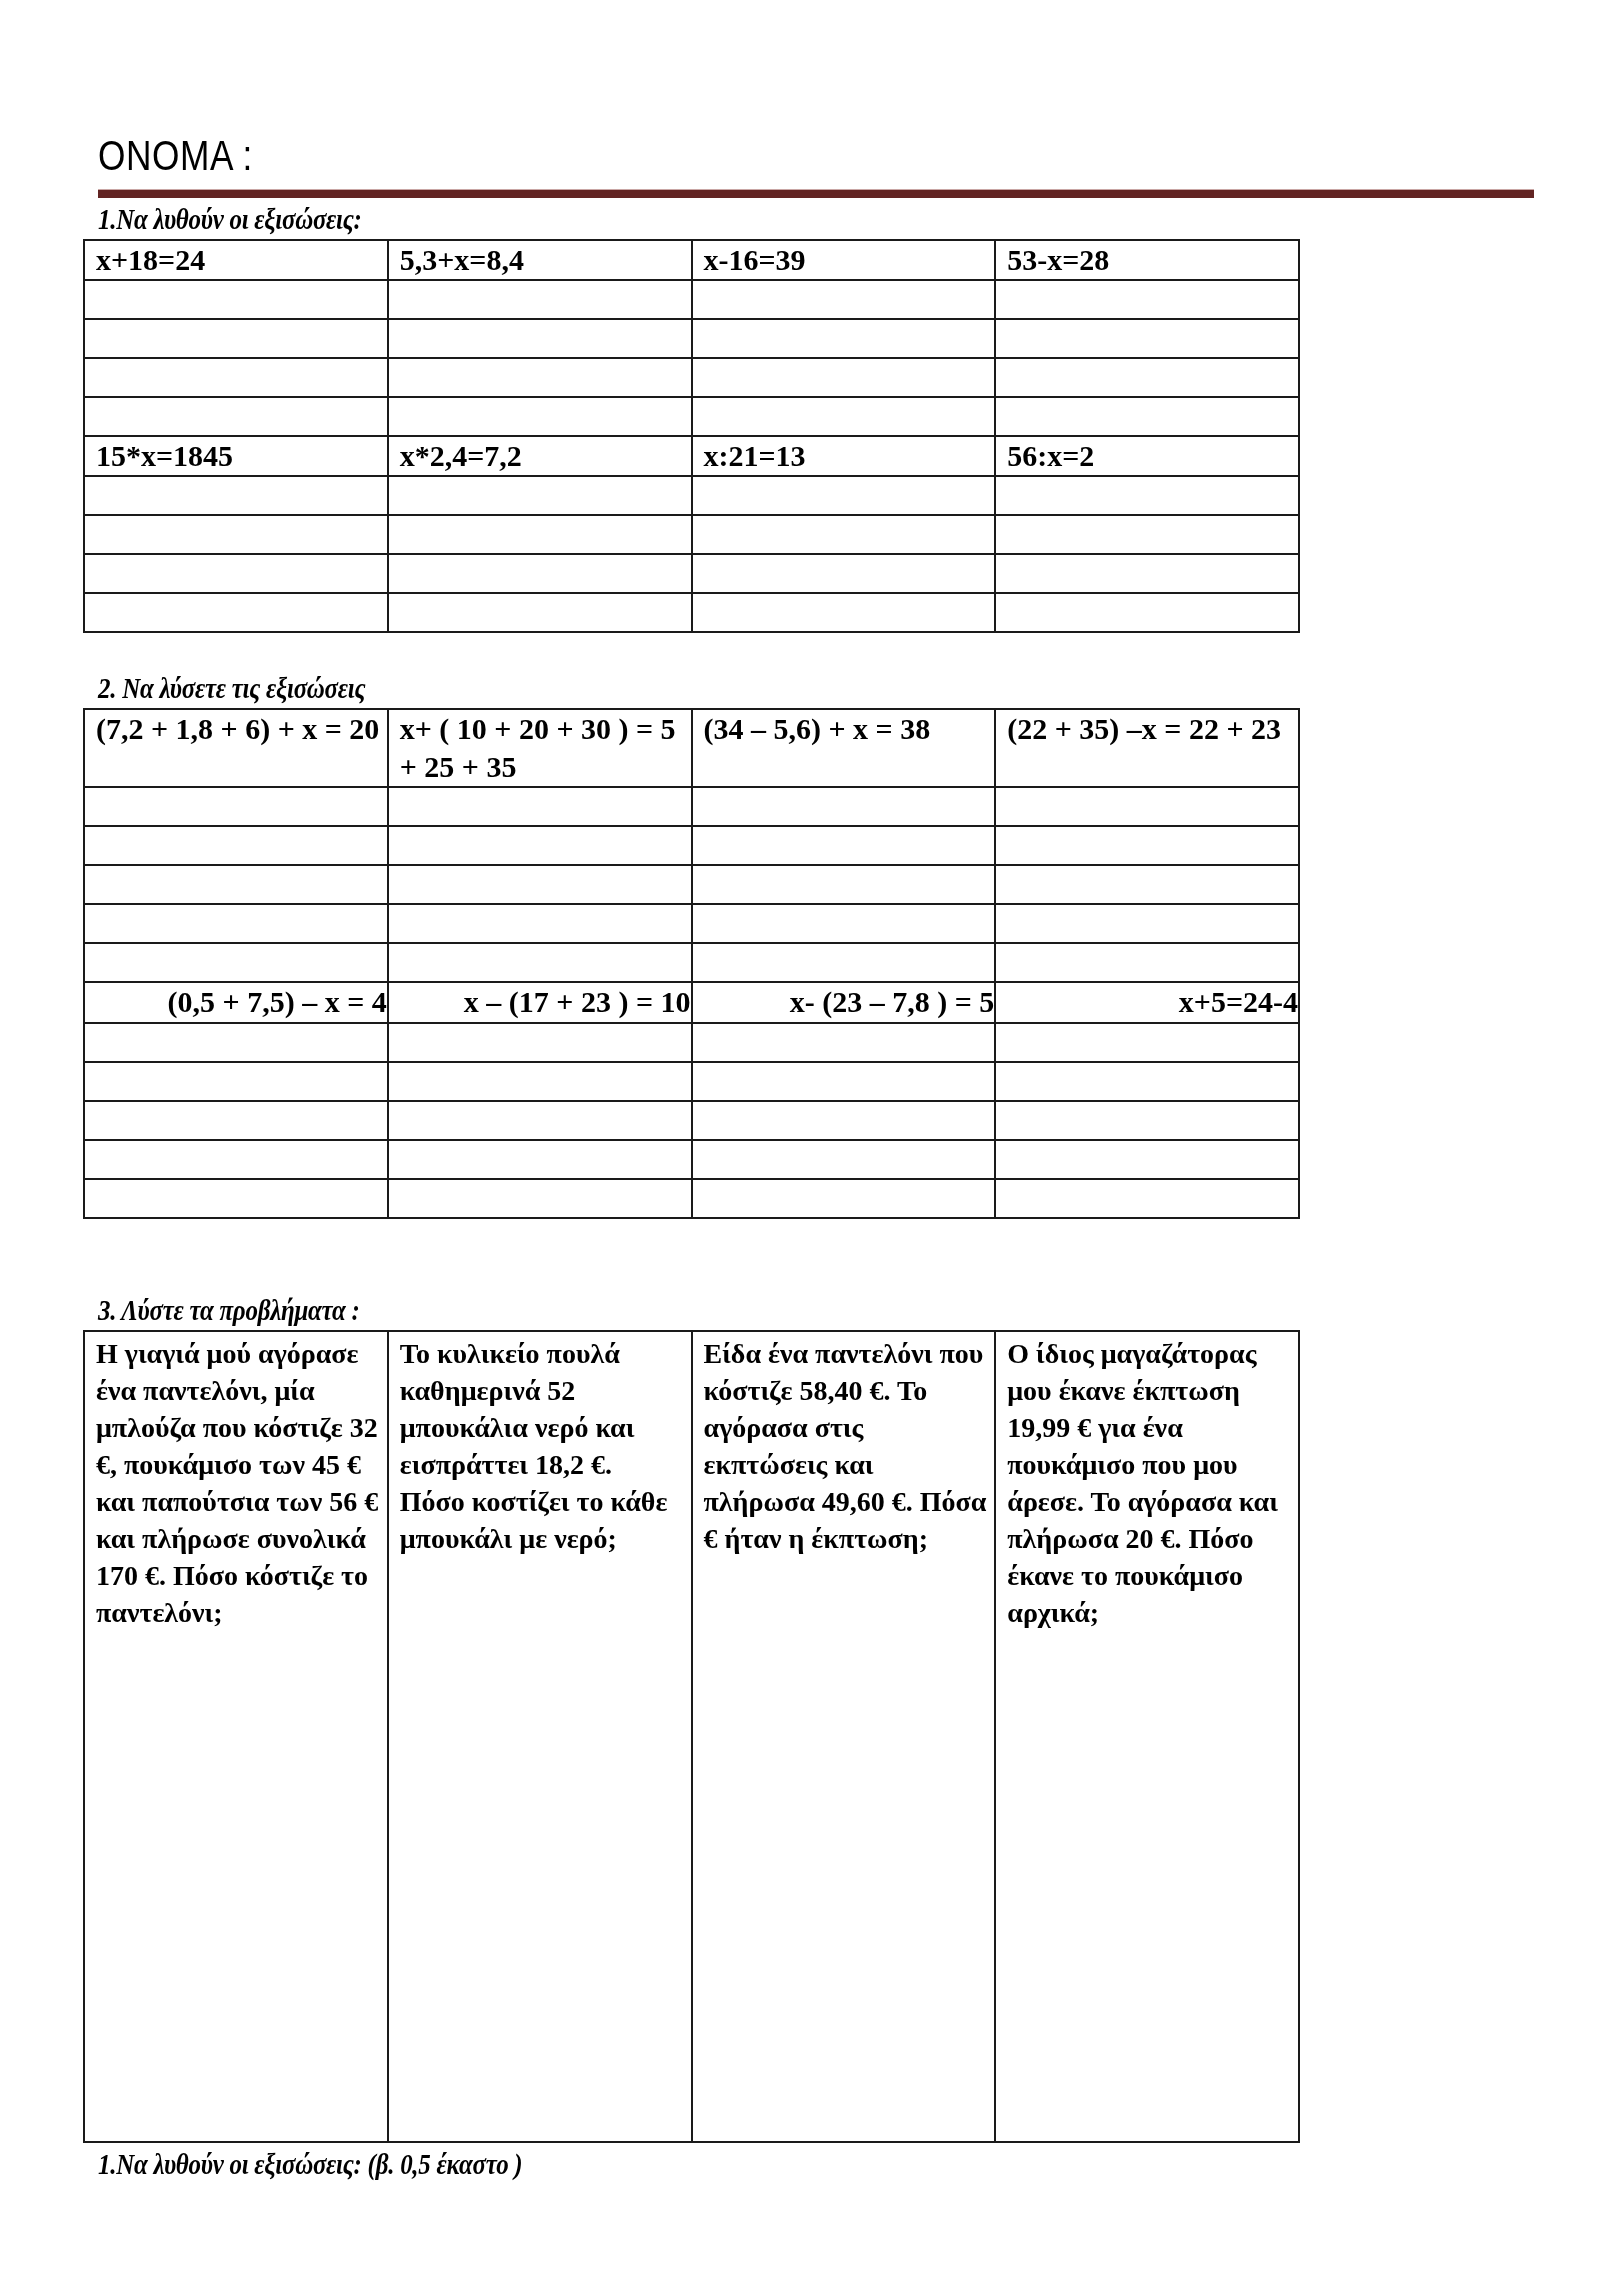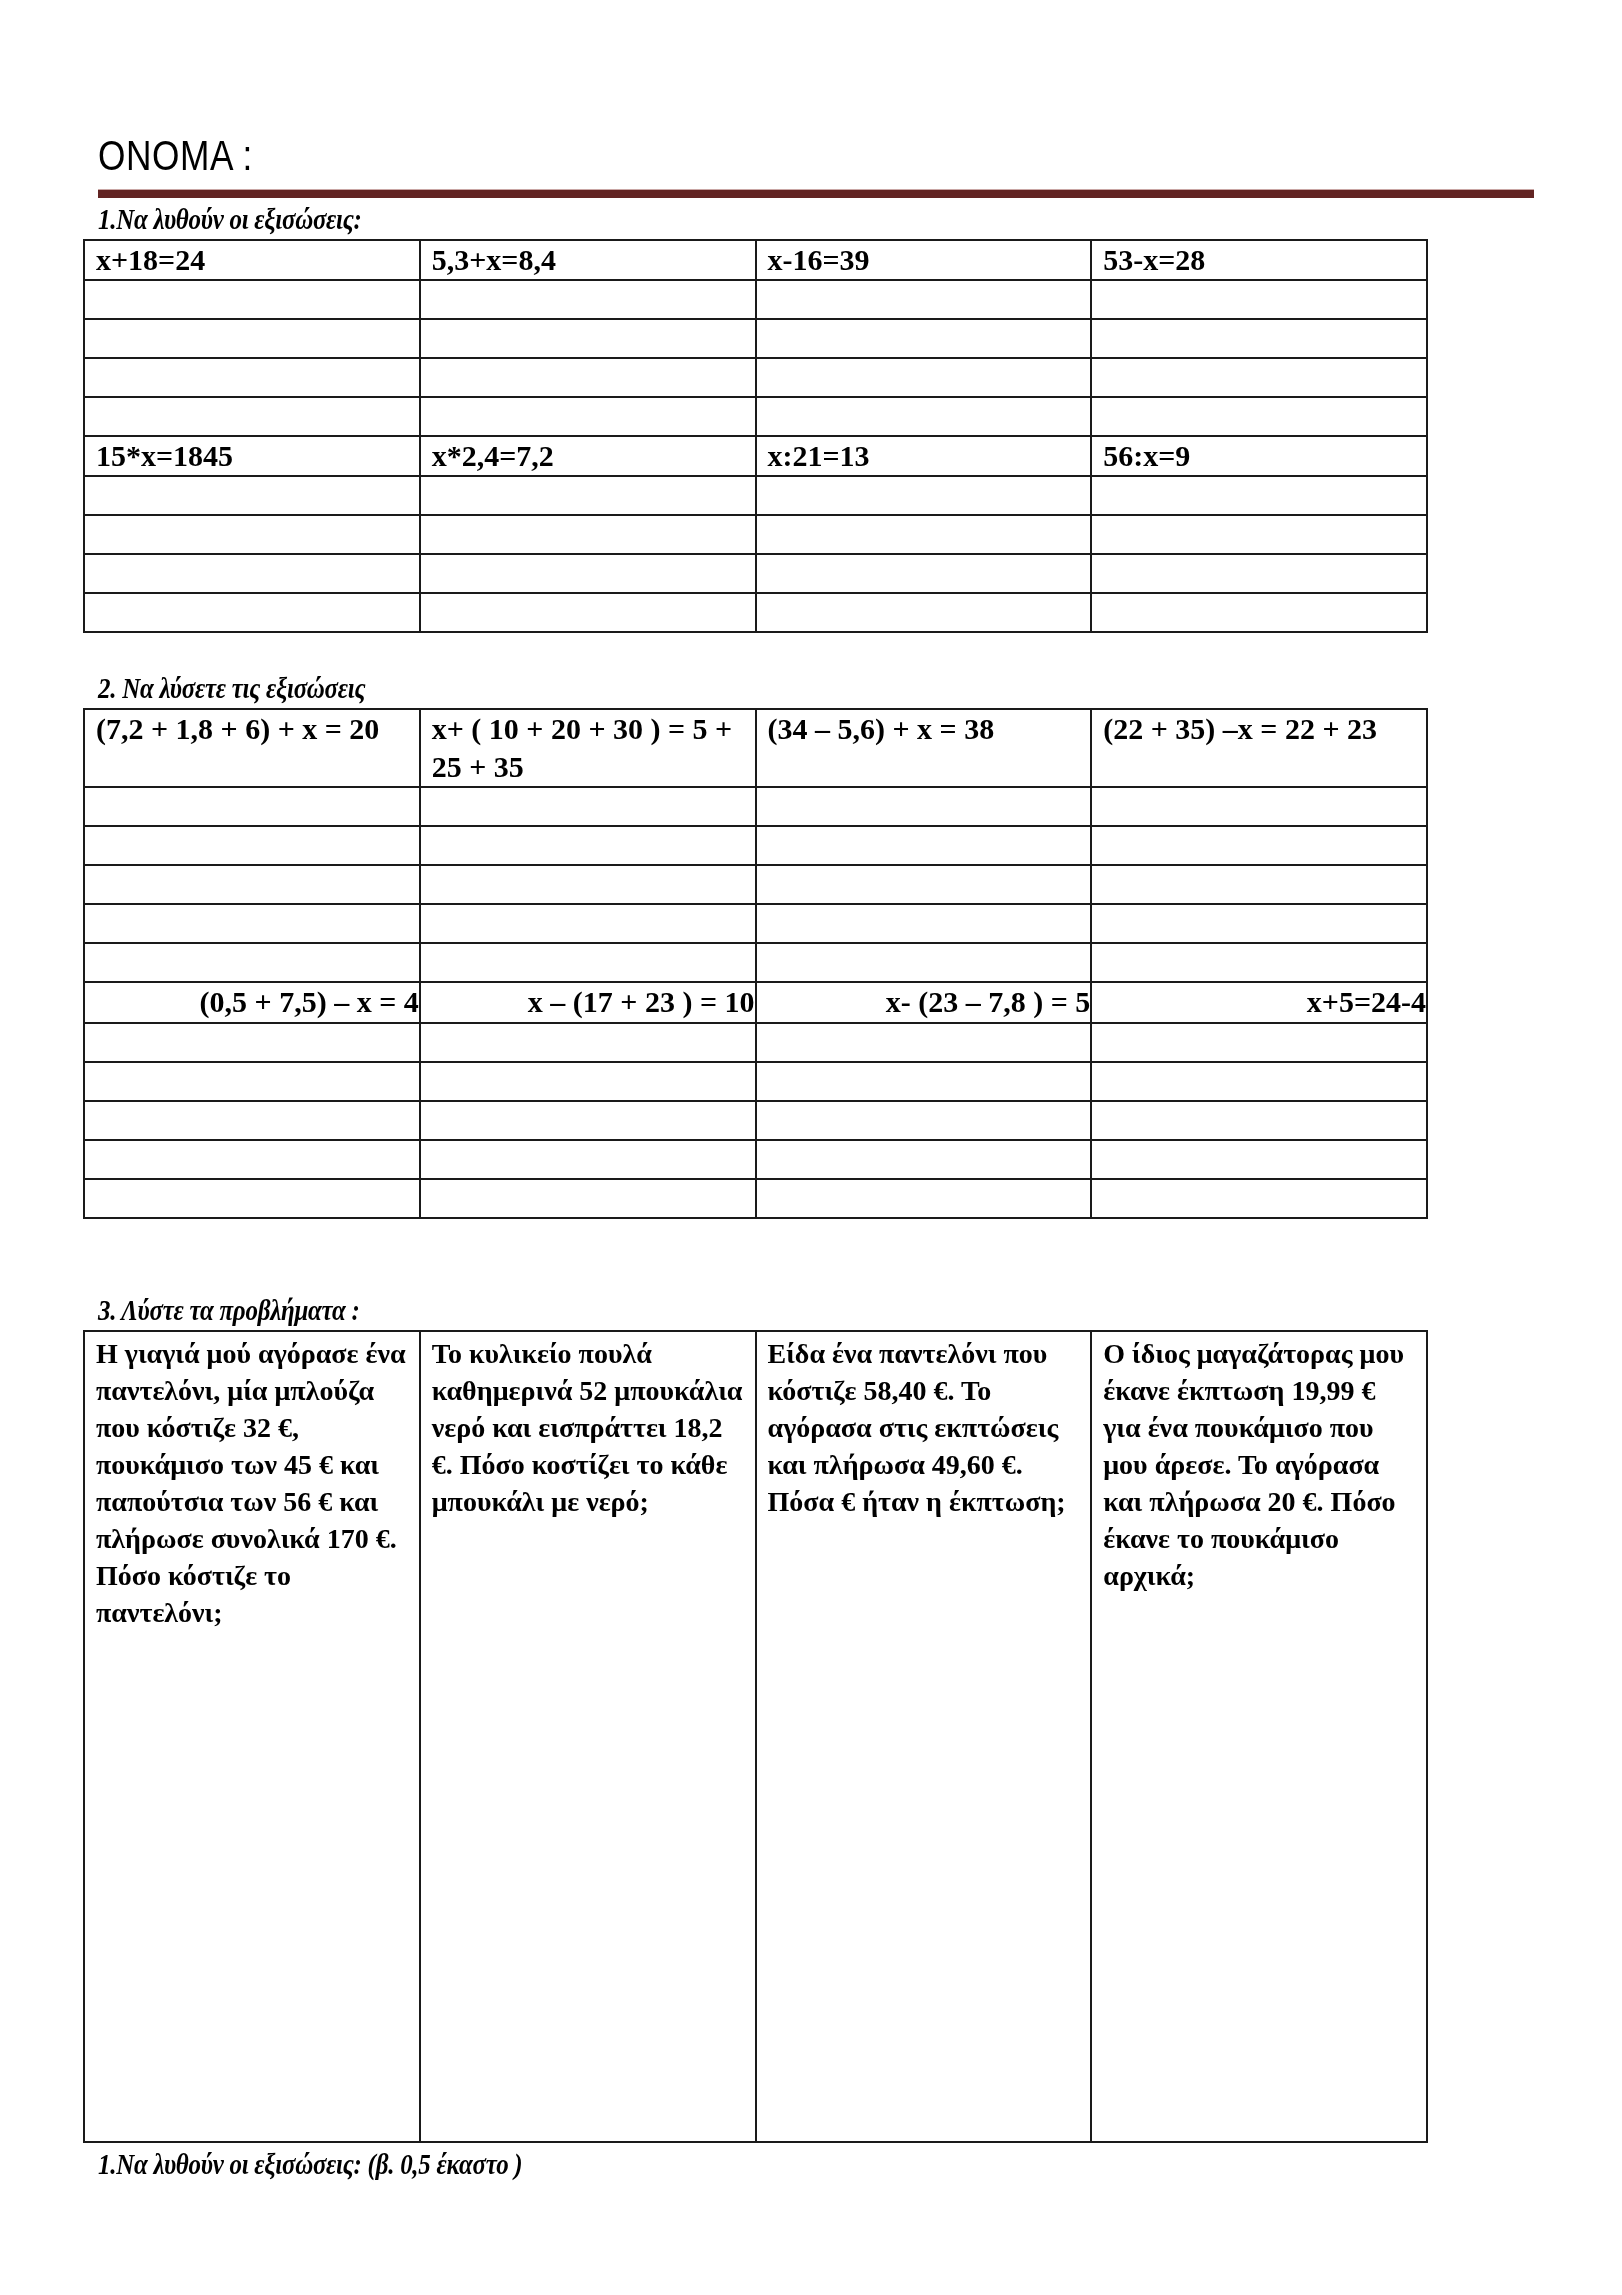--- a/index.html
+++ b/index.html
@@ -1,20 +1,20 @@
 <!DOCTYPE html>
 <html style="font-size:10.5px"><head>
   <meta charset="utf-8">
   <style>
     html, body { margin: 0; padding: 0; background: #ffffff; }
     body { width: 1623px; height: 2295px; position: relative; overflow: hidden; font-family: "Liberation Serif", serif; color: #000; }
     .name-title { position: absolute; left: 98px; top: 134px; font-family: "Liberation Sans", sans-serif; font-size: 43px; letter-spacing: 0.7px; transform: scaleX(0.82); transform-origin: left top; line-height: 1; font-weight: normal; }
     .rule { position: absolute; left: 98px; top: 189px; width: 1436px; height: 8.5px; background: #622423; border-top: 1.3px solid #c9a6a4; box-sizing: border-box; }
     .section-heading { position: absolute; left: 98px; font-family: "Liberation Serif", serif; font-style: italic; font-weight: bold; font-size: 29px; line-height: 1; transform: scaleX(0.86); transform-origin: left top; letter-spacing: -0.3px; }
-    table.grid { position: absolute; left: 83px; width: 1345px; border-collapse: collapse; table-layout: fixed; }
+    table.grid { position: absolute; left: 83px; width: 1217px; border-collapse: collapse; table-layout: fixed; }
     table.grid td { border: 2px solid #1a1a1a; vertical-align: top; padding: 0 0 0 11px; box-sizing: border-box; }
     table.grid td.eq { font-family: "Liberation Serif", serif; font-weight: bold; font-size: 30px; line-height: 38px; padding-top: 0px; }
     table.grid tr.blank td { height: 39px; }
     .problem { font-family: "Liberation Serif", serif; font-weight: bold; font-size: 28px; line-height: 37px; padding: 2.6px 6.5px 0 11px !important; }
     #t1 { top: 239px; }
     #t1 tr.eqrow td { height: 39px; }
     #t2 { top: 708px; }
     #t2 tr.eqrow-tall td { height: 77px; }
     #t2 tr.eqrow td { height: 41px; text-align: right; }
     #t2 tr.blank td { height: 39px; }
@@ -57,21 +57,21 @@
     <tr class="blank">
         <td></td>
         <td></td>
         <td></td>
         <td></td>
       </tr>
     <tr class="eqrow">
       <td class="eq">15*x=1845</td>
       <td class="eq">x*2,4=7,2</td>
       <td class="eq">x:21=13</td>
-      <td class="eq">56:x=9</td>
+      <td class="eq">56:x=2</td>
     </tr>
     <tr class="blank">
         <td></td>
         <td></td>
         <td></td>
         <td></td>
       </tr>
     <tr class="blank">
         <td></td>
         <td></td>

